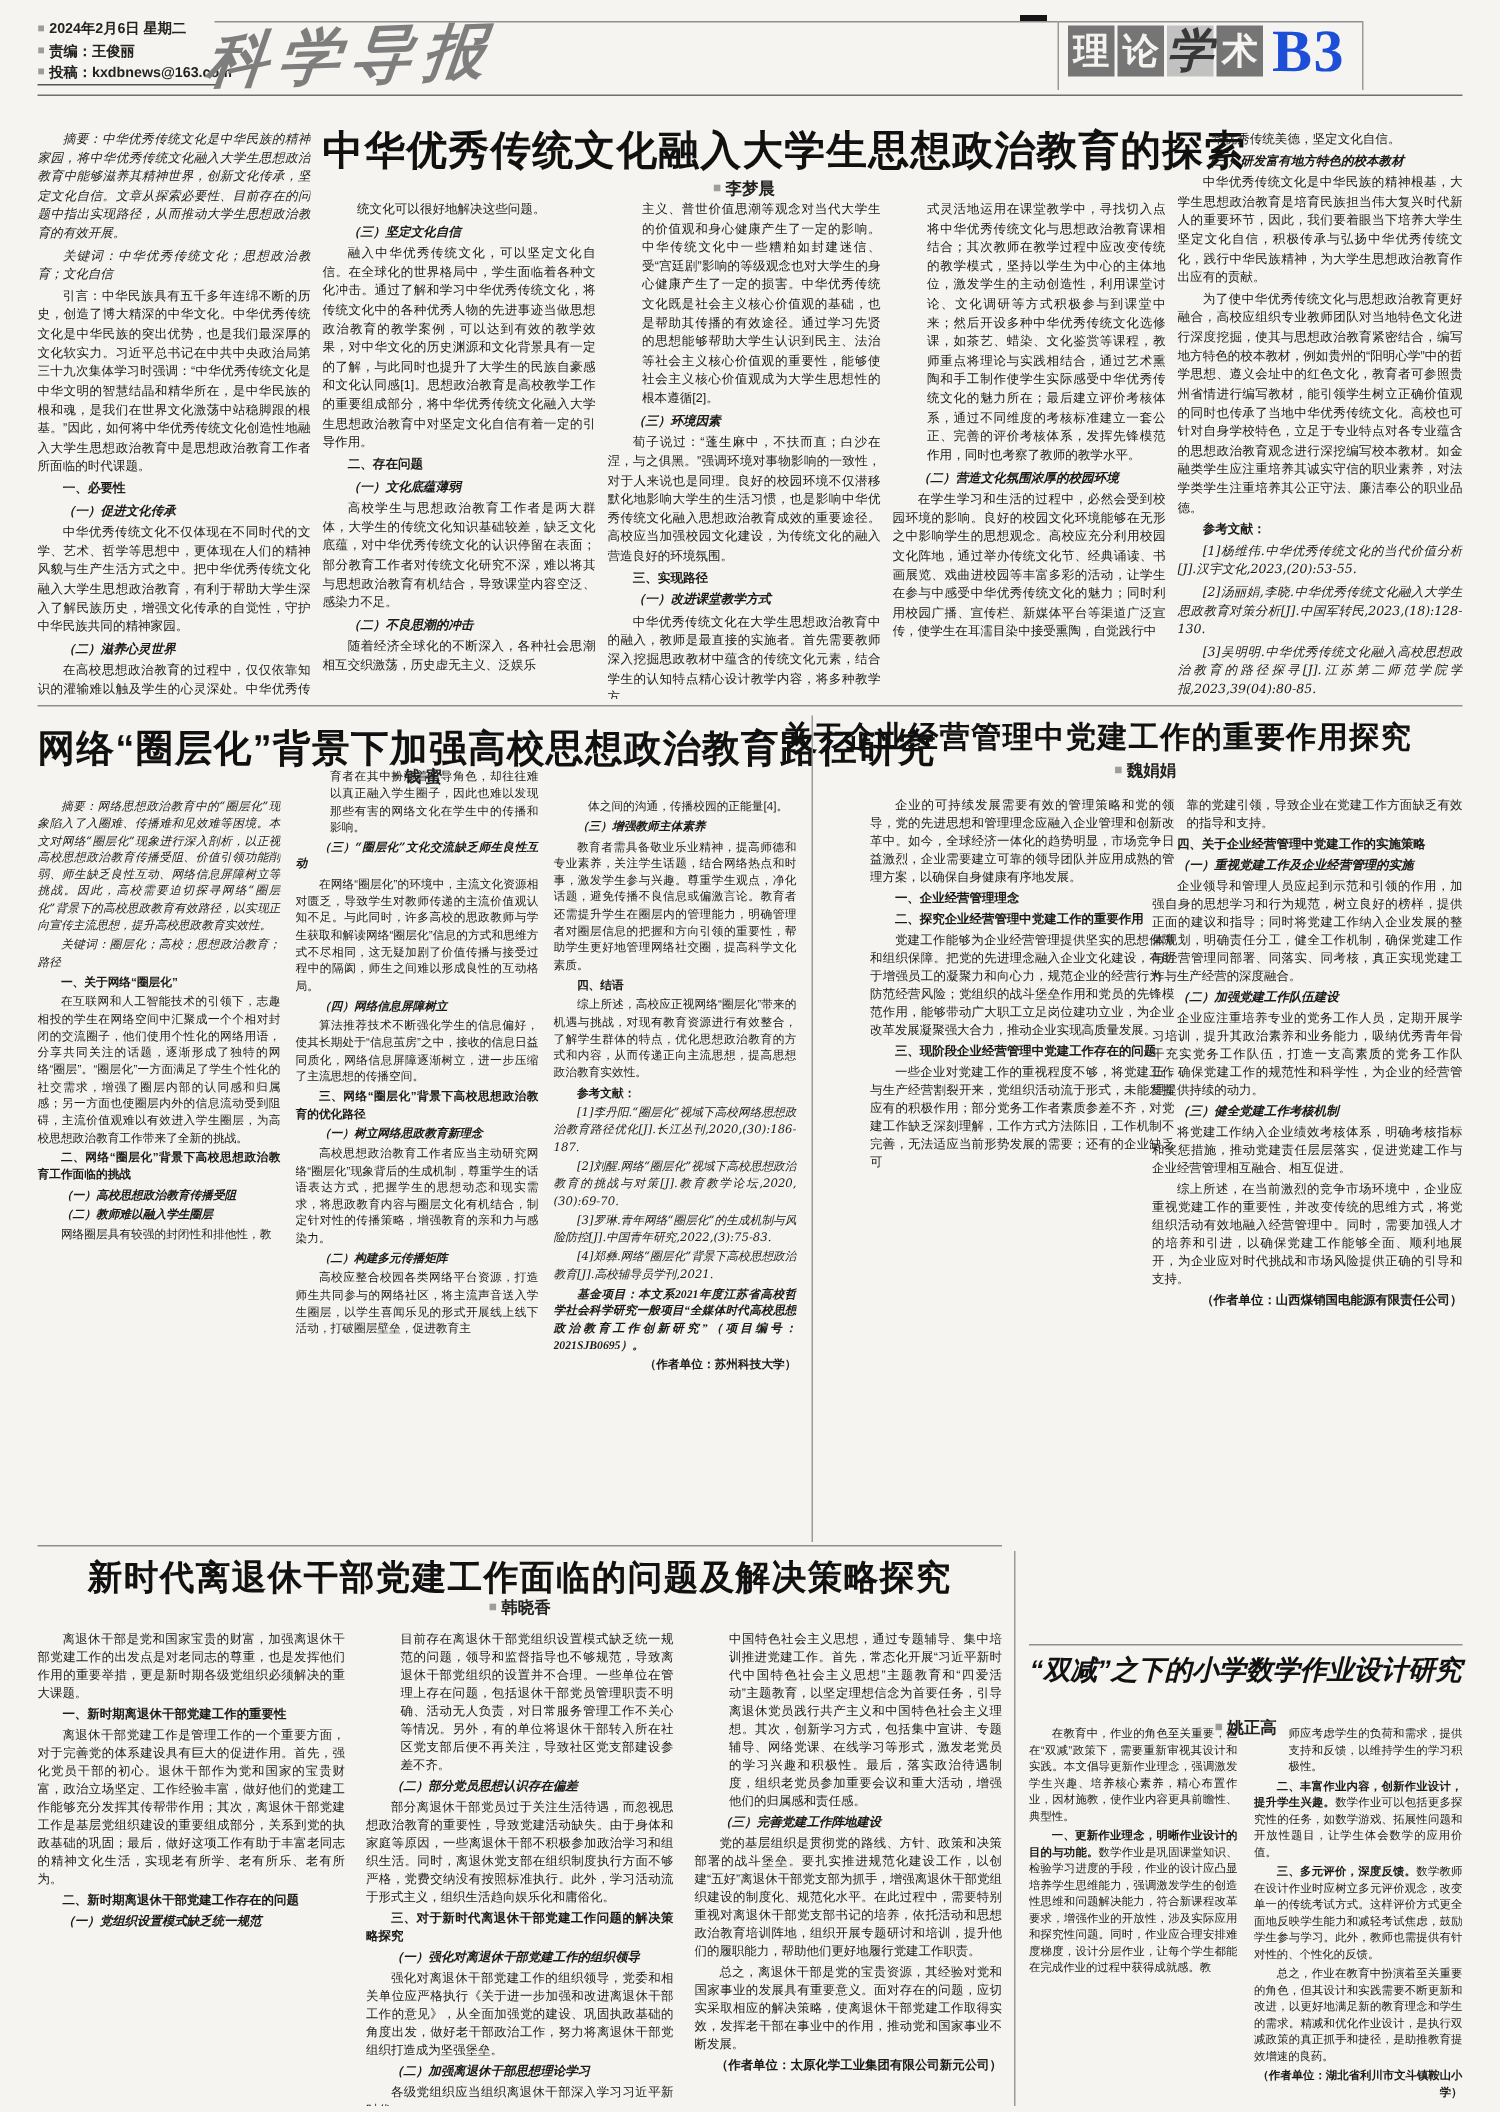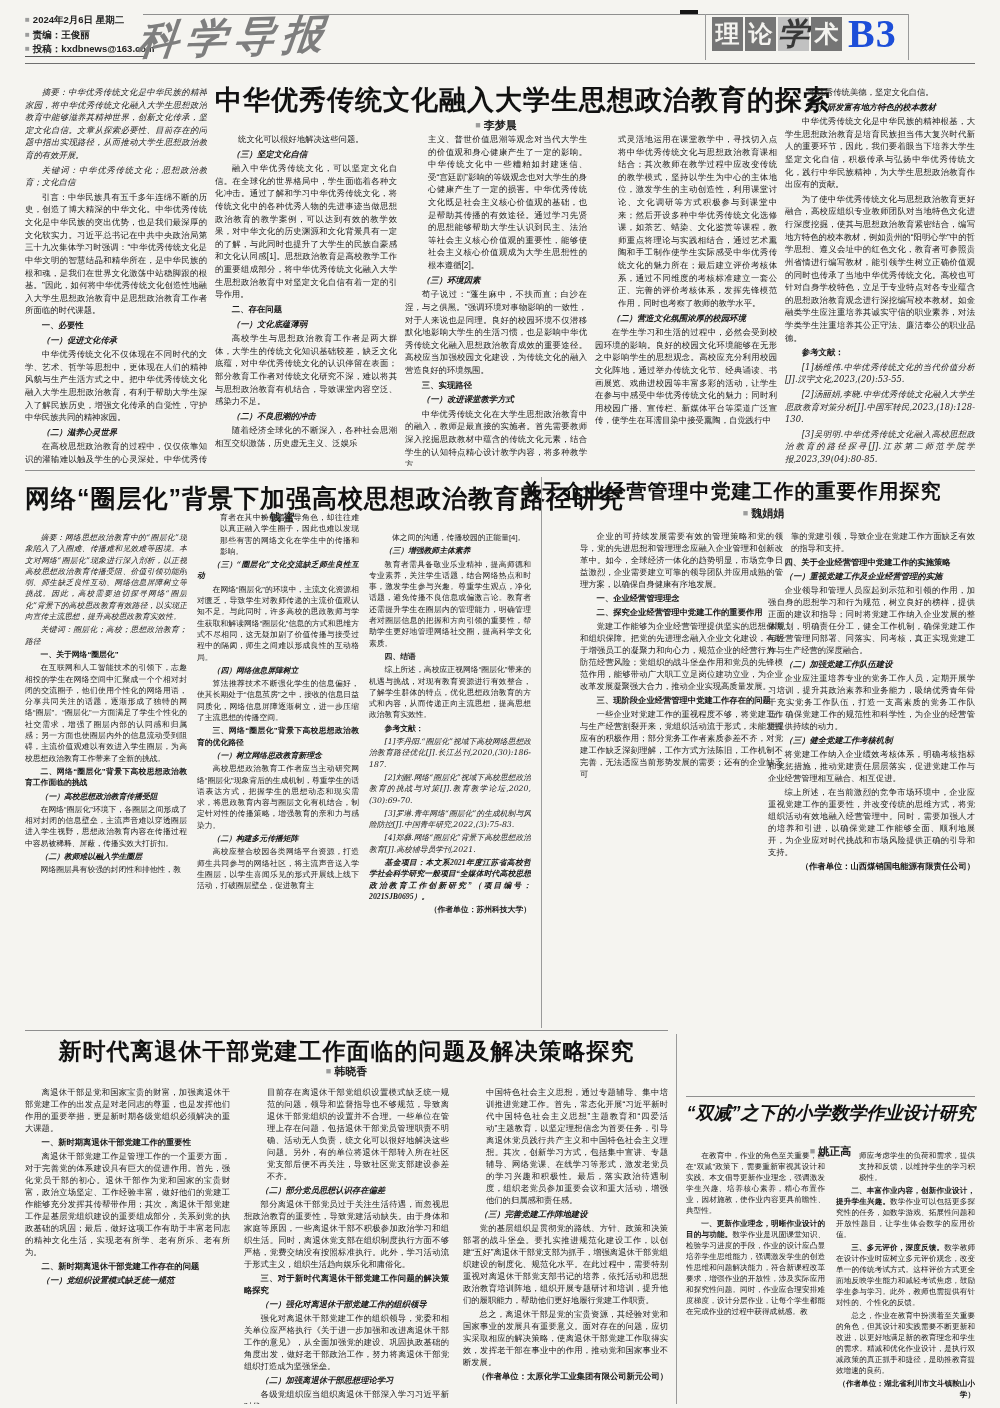--- a/index.html
+++ b/index.html
@@ -121,21 +121,20 @@
   <section class="a2">
     <div class="title" style="left:25px;top:482px;width:506px;font-size:25px;text-align:right;">网络“圈层化”背景下加强高校思想政治教育路径研究</div>
     <div class="byline" style="left:25px;top:510px;width:506px;"><span class="sq">■</span><span>钱 蜜</span></div>
     <div class="col" style="left:25px;top:532px;width:162px;height:470px;">
         <div class="blk kai">摘要：网络思想政治教育中的“圈层化”现象陷入了入圈难、传播难和见效难等困境。本文对网络“圈层化”现象进行深入剖析，以正视高校思想政治教育传播受阻、价值引领功能削弱、师生缺乏良性互动、网络信息屏障树立等挑战。因此，高校需要迫切探寻网络“圈层化”背景下的高校思政教育有效路径，以实现正向宣传主流思想，提升高校思政教育实效性。</div>
         <div class="blk kai">关键词：圈层化；高校；思想政治教育；路径</div>
         <div class="blk h1">一、关于网络“圈层化”</div>
         <div class="blk p">在互联网和人工智能技术的引领下，志趣相投的学生在网络空间中汇聚成一个个相对封闭的交流圈子，他们使用个性化的网络用语，分享共同关注的话题，逐渐形成了独特的网络“圈层”。“圈层化”一方面满足了学生个性化的社交需求，增强了圈层内部的认同感和归属感；另一方面也使圈层内外的信息流动受到阻碍，主流价值观难以有效进入学生圈层，为高校思想政治教育工作带来了全新的挑战。</div>
         <div class="blk h1">二、网络“圈层化”背景下高校思想政治教育工作面临的挑战</div>
         <div class="blk h2">（一）高校思想政治教育传播受阻</div>
-        <div class="blk p">在网络“圈层化”环境下，各圈层之间形成了相对封闭的信息壁垒，主流声音难以穿透圈层进入学生视野，思想政治教育内容在传播过程中容易被稀释、屏蔽，传播实效大打折扣。</div>
         <div class="blk h2">（二）教师难以融入学生圈层</div>
         <div class="blk p">网络圈层具有较强的封闭性和排他性，教</div>
       </div>
     <div class="col" style="left:197px;top:512px;width:162px;height:470px;">
         <div class="blk pc">育者在其中扮演着主导角色，却往往难以真正融入学生圈子，因此也难以发现那些有害的网络文化在学生中的传播和影响。</div>
         <div class="blk h2">（三）“圈层化”文化交流缺乏师生良性互动</div>
         <div class="blk p">在网络“圈层化”的环境中，主流文化资源相对匮乏，导致学生对教师传递的主流价值观认知不足。与此同时，许多高校的思政教师与学生获取和解读网络“圈层化”信息的方式和思维方式不尽相同，这无疑加剧了价值传播与接受过程中的隔阂，师生之间难以形成良性的互动格局。</div>
         <div class="blk h2">（四）网络信息屏障树立</div>
         <div class="blk p">算法推荐技术不断强化学生的信息偏好，使其长期处于“信息茧房”之中，接收的信息日益同质化，网络信息屏障逐渐树立，进一步压缩了主流思想的传播空间。</div>
         <div class="blk h1">三、网络“圈层化”背景下高校思想政治教育的优化路径</div>
@@ -191,21 +190,21 @@
     <div class="title" style="left:25px;top:1036px;width:643px;font-size:23px;">新时代离退休干部党建工作面临的问题及解决策略探究</div>
     <div class="byline" style="left:25px;top:1064px;width:643px;"><span class="sq">■</span><span>韩晓香</span></div>
     <div class="col" style="left:25px;top:1086px;width:205px;height:318px;">
         <div class="blk p">离退休干部是党和国家宝贵的财富，加强离退休干部党建工作的出发点是对老同志的尊重，也是发挥他们作用的重要举措，更是新时期各级党组织必须解决的重大课题。</div>
         <div class="blk h1">一、新时期离退休干部党建工作的重要性</div>
         <div class="blk p">离退休干部党建工作是管理工作的一个重要方面，对于完善党的体系建设具有巨大的促进作用。首先，强化党员干部的初心。退休干部作为党和国家的宝贵财富，政治立场坚定、工作经验丰富，做好他们的党建工作能够充分发挥其传帮带作用；其次，离退休干部党建工作是基层党组织建设的重要组成部分，关系到党的执政基础的巩固；最后，做好这项工作有助于丰富老同志的精神文化生活，实现老有所学、老有所乐、老有所为。</div>
         <div class="blk h1">二、新时期离退休干部党建工作存在的问题</div>
         <div class="blk h2">（一）党组织设置模式缺乏统一规范</div>
       </div>
     <div class="col" style="left:244px;top:1086px;width:205px;height:318px;">
-        <div class="blk pc">目前存在离退休干部党组织设置模式缺乏统一规范的问题，领导和监督指导也不够规范，导致离退休干部党组织的设置并不合理。一些单位在管理上存在问题，包括退休干部党员管理职责不明确、活动无人负责，统文化可以很好地解决这些问题。另外，有的单位将退休干部转入所在社区党支部后便不再关注，导致社区党支部建设参差不齐。</div>
+        <div class="blk pc">目前存在离退休干部党组织设置模式缺乏统一规范的问题，领导和监督指导也不够规范，导致离退休干部党组织的设置并不合理。一些单位在管理上存在问题，包括退休干部党员管理职责不明确、活动无人负责，对日常服务管理工作不关心等情况。另外，有的单位将退休干部转入所在社区党支部后便不再关注，导致社区党支部建设参差不齐。</div>
         <div class="blk h2">（二）部分党员思想认识存在偏差</div>
         <div class="blk p">部分离退休干部党员过于关注生活待遇，而忽视思想政治教育的重要性，导致党建活动缺失。由于身体和家庭等原因，一些离退休干部不积极参加政治学习和组织生活。同时，离退休党支部在组织制度执行方面不够严格，党费交纳没有按照标准执行。此外，学习活动流于形式主义，组织生活趋向娱乐化和庸俗化。</div>
         <div class="blk h1">三、对于新时代离退休干部党建工作问题的解决策略探究</div>
         <div class="blk h2">（一）强化对离退休干部党建工作的组织领导</div>
         <div class="blk p">强化对离退休干部党建工作的组织领导，党委和相关单位应严格执行《关于进一步加强和改进离退休干部工作的意见》，从全面加强党的建设、巩固执政基础的角度出发，做好老干部政治工作，努力将离退休干部党组织打造成为坚强堡垒。</div>
         <div class="blk h2">（二）加强离退休干部思想理论学习</div>
         <div class="blk p">各级党组织应当组织离退休干部深入学习习近平新时代</div>
       </div>
     <div class="col" style="left:463px;top:1086px;width:205px;height:318px;">
         <div class="blk pc">中国特色社会主义思想，通过专题辅导、集中培训推进党建工作。首先，常态化开展“习近平新时代中国特色社会主义思想”主题教育和“四爱活动”主题教育，以坚定理想信念为首要任务，引导离退休党员践行共产主义和中国特色社会主义理想。其次，创新学习方式，包括集中宣讲、专题辅导、网络党课、在线学习等形式，激发老党员的学习兴趣和积极性。最后，落实政治待遇制度，组织老党员参加重要会议和重大活动，增强他们的归属感和责任感。</div>

